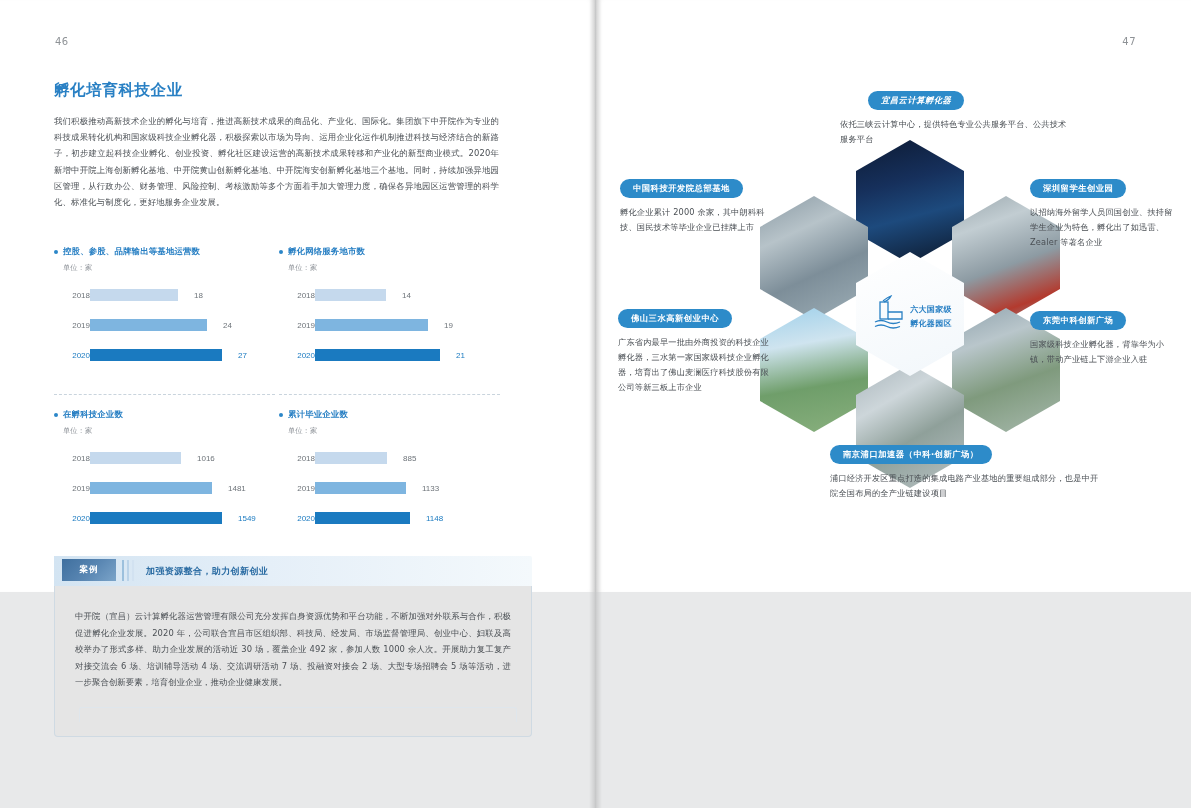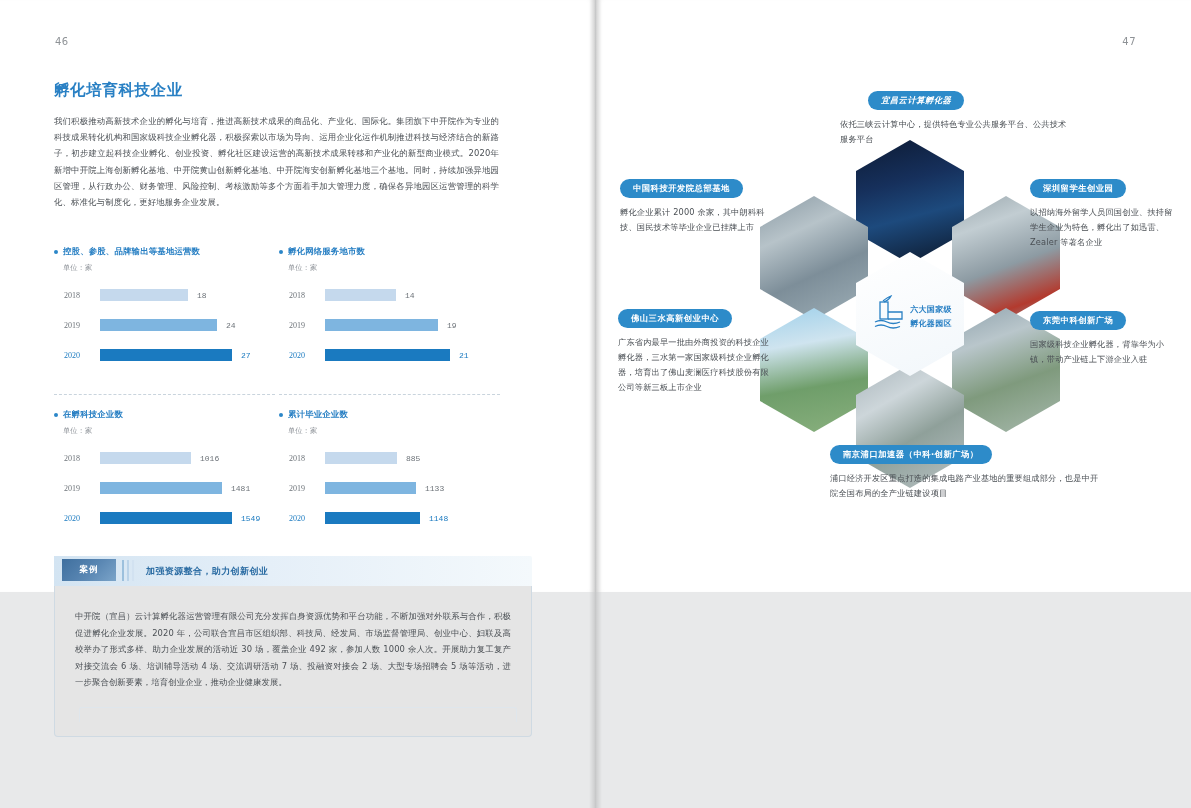--- a/index.html
+++ b/index.html
@@ -30,26 +30,26 @@
   .charts{position:absolute;left:54px;top:232px;width:446px;}
   .chart-row{display:flex;gap:4px;}
   .chart{width:223px;box-sizing:border-box;padding-top:14px;}
   .chart.sep-top{border-top:1px dashed #c9d4dd;}
   .chart-hd{display:flex;align-items:center;gap:5px;}
   .dot{width:4px;height:4px;border-radius:50%;background:#2b86c8;flex:none;}
   .chart-title{font-size:8.4px;color:#2980c4;font-weight:bold;letter-spacing:.2px;}
   .chart-unit{font-size:7.3px;color:#8c9197;margin:6px 0 0 9px;}
   .bars{margin-top:11px;}
   .bar-row{display:flex;align-items:center;height:22px;margin-bottom:8px;}
-  .bar-year{width:36px;font-size:8px;color:#6d7379;text-align:center;padding-right:10px;
-    font-family:Liberation Serif, serif;}
+  .bar-year{width:36px;font-size:8px;color:#6d7379;text-align:right;
+    font-family:Liberation Sans, sans-serif;}
   .bar-track{flex:1;display:flex;align-items:center;}
   .bar{height:12px;display:block;}
-  .bar-val{font-size:8px;color:#6d7379;margin-left:9px;white-space:nowrap;
-    font-family:Liberation Mono, monospace;text-align:center;}
+  .bar-val{font-size:8px;color:#6d7379;margin-left:16px;white-space:nowrap;
+    font-family:Liberation Sans, sans-serif;text-align:center;}
   .bar-row.hl .bar-year,.bar-row.hl .bar-val{color:#1a7ac0;}
 
   
   .casebox{position:absolute;width:478px;}
   .case-l{left:54px;top:556px;}
   .case-head{position:relative;height:30px;
     background:linear-gradient(to right,#d3e4f2 0%,#e5eff8 45%,#f4f9fc 100%);
     border-top-right-radius:2px;}
   .case-badge{position:absolute;left:8px;top:3px;width:54px;height:22px;
     background:linear-gradient(135deg,#3f6f9e 0%,#5a87b3 55%,#7ba4c9 100%);

